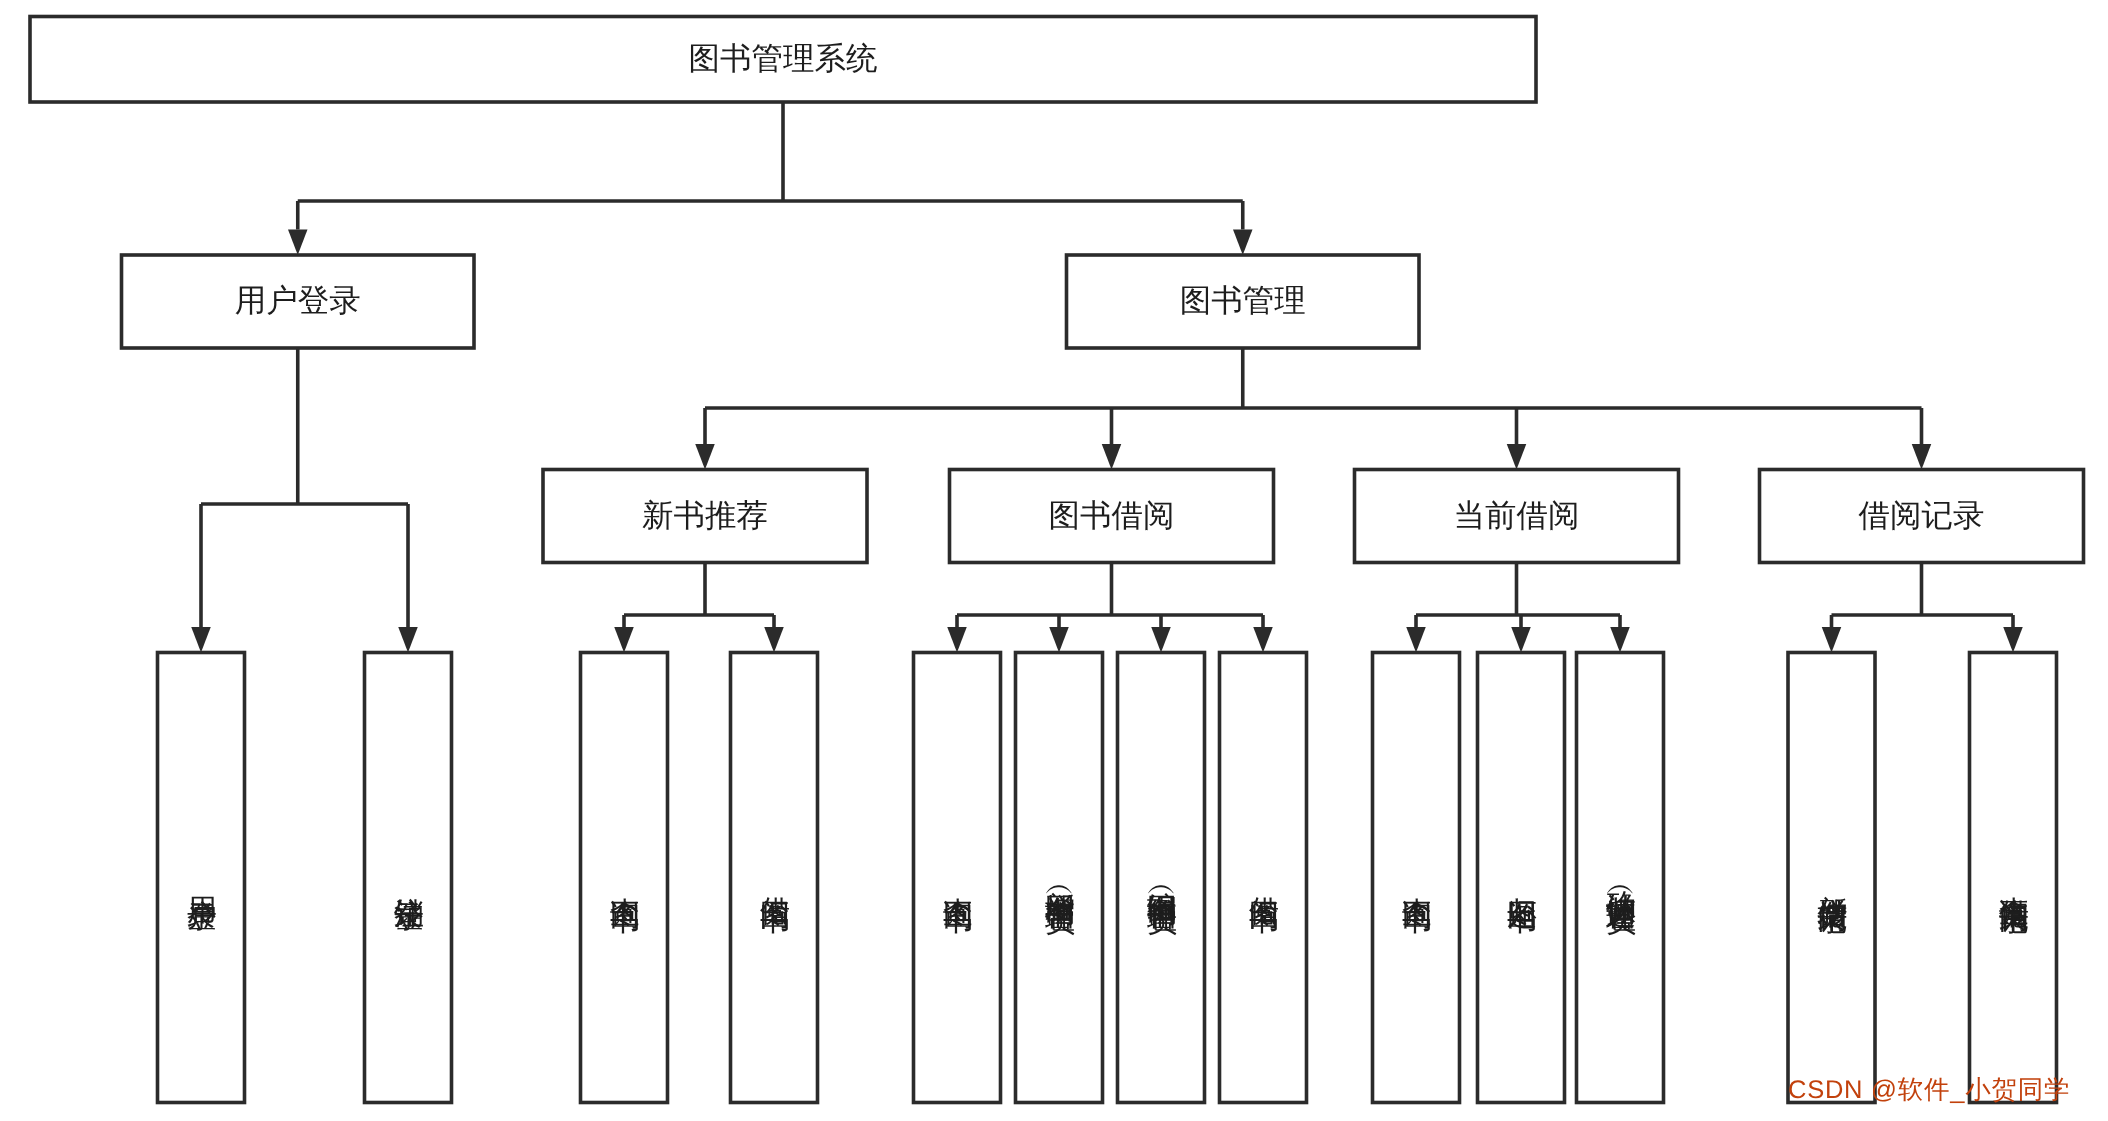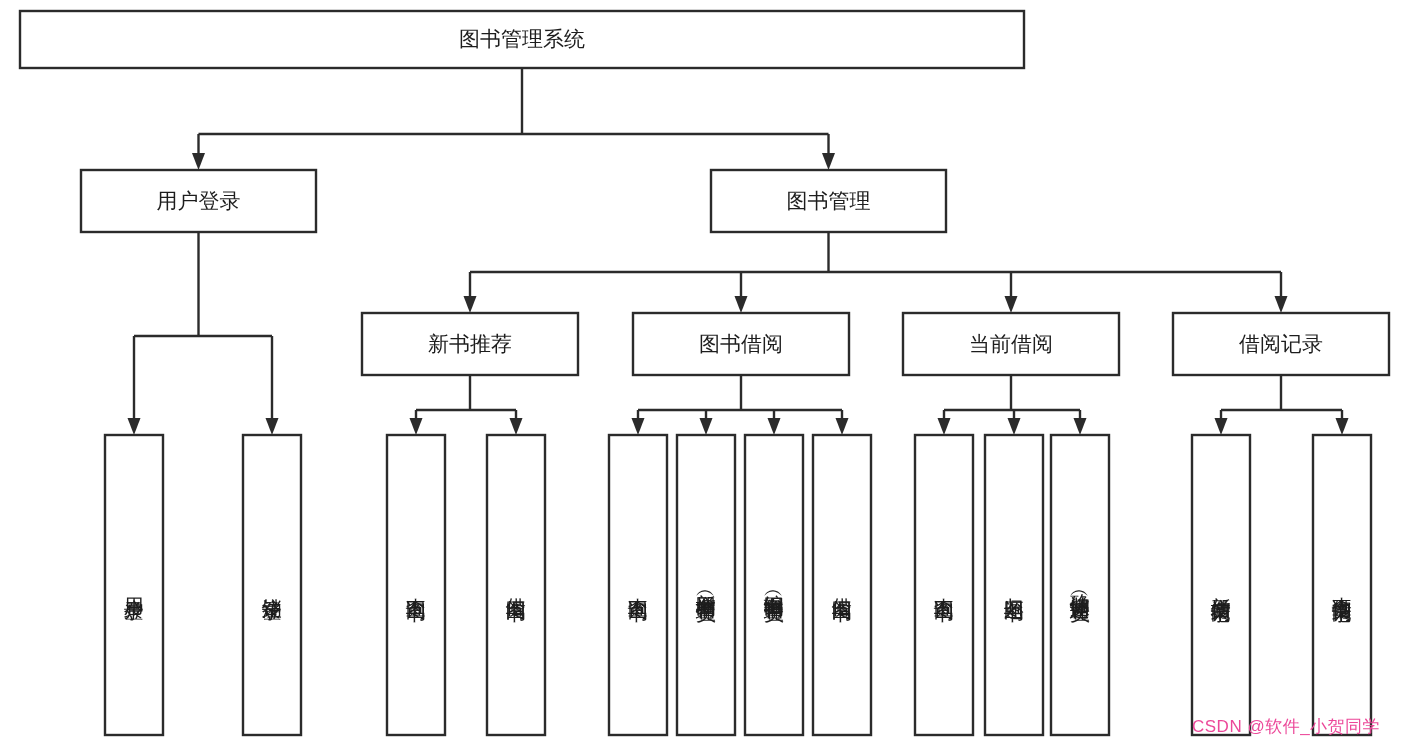--- a/index.html
+++ b/index.html
@@ -61,21 +61,21 @@
     justify-content: center;
     text-align: center;
     white-space: nowrap;
     box-sizing: border-box;
     pointer-events: none;
   }
   .watermark {
     position: absolute;
     font-family: "Liberation Sans", "DejaVu Sans", sans-serif;
     font-size: 17px;
-    color: #ec4899;
+    color: #c2410c;
     letter-spacing: 0.5px;
     white-space: nowrap;
   }
 </style>
 </head>
 <body>
 
 <div id="stage">
 
   <svg id="diagram" viewBox="0 0 1405 747">

